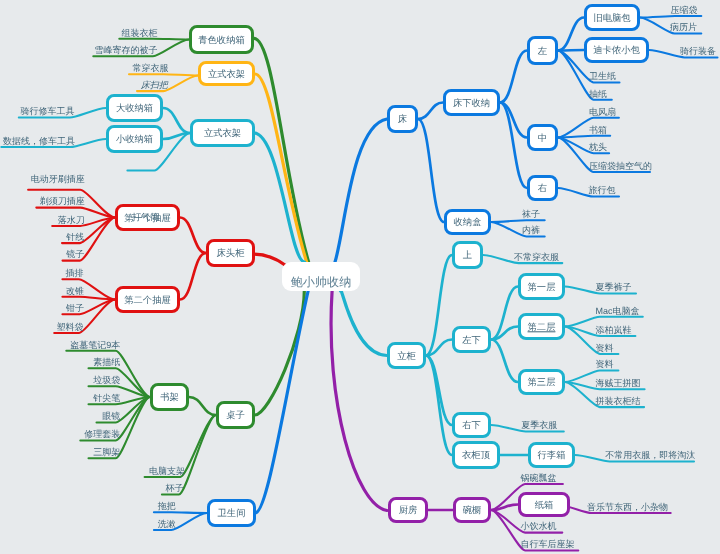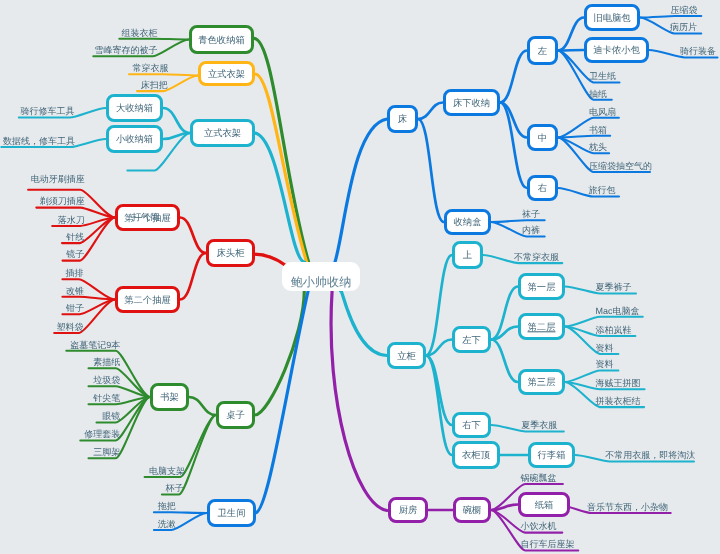--- a/index.html
+++ b/index.html
@@ -199,21 +199,21 @@
     </div>
     <div class="node" style="left: 453px; top: 497px; width: 38px; height: 26px; border-color: rgb(147, 32, 168);">
       <span>碗橱</span>
     </div>
     <div class="node" style="left: 518px; top: 492px; width: 52px; height: 25px; border-color: rgb(147, 32, 168);">
       <span>纸箱</span>
     </div>
     <div class="leaf L" style="right: 562.5px; top: 28.5px;">组装衣柜</div>
     <div class="leaf L" style="right: 562.5px; top: 46px;">雪峰寄存的被子</div>
     <div class="leaf L" style="right: 551.6px; top: 64px;">常穿衣服</div>
-    <div class="leaf L" style="right: 552.2px; top: 80.9px;">床扫把</div>
+    <div class="leaf L" style="right: 552.2px; top: 80.9px; font-style: italic;">床扫把</div>
     <div class="leaf L" style="right: 645.6px; top: 107.3px;">骑行修车工具</div>
     <div class="leaf L" style="right: 645px; top: 136.8px;">数据线，修车工具</div>
     <div class="leaf L" style="right: 561.1px; top: 170px; margin-top: 43px;">打气筒</div>
     <div class="leaf L" style="right: 635.2px; top: 175px;">电动牙刷插座</div>
     <div class="leaf L" style="right: 635.2px; top: 197.4px;">剃须刀插座</div>
     <div class="leaf L" style="right: 635.2px; top: 215.7px;">落水刀</div>
     <div class="leaf L" style="right: 635.7px; top: 232.9px;">针线</div>
     <div class="leaf L" style="right: 635.7px; top: 250.4px;">镜子</div>
     <div class="leaf L" style="right: 636.6px; top: 269px;">插排</div>
     <div class="leaf L" style="right: 635.9px; top: 286.6px;">改锥</div>

